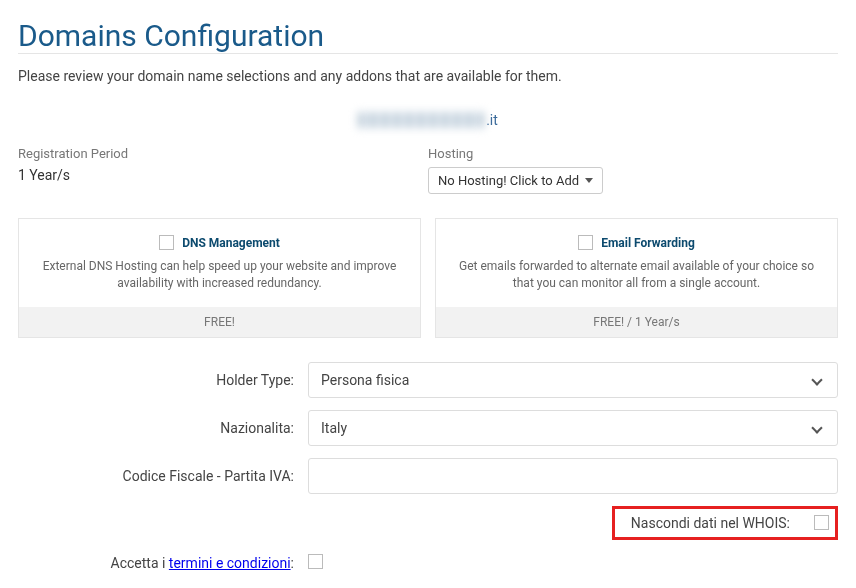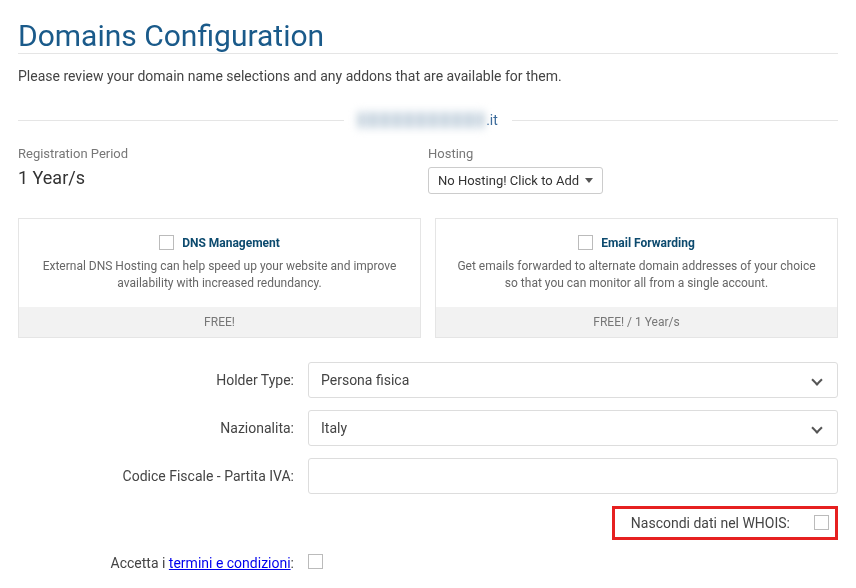--- a/index.html
+++ b/index.html
@@ -19,20 +19,21 @@
     padding-bottom: 0;
   }
   .intro {
     color: #444;
     margin: 14px 0 28px 0;
   }
   .divider-wrap {
     display: flex;
     align-items: center;
     margin: 24px 0 18px 0;
+    flex-direction: column;
   }
   .divider-line {
     flex: 1;
     height: 1px;
     background: #e5e5e5;
   }
   .divider-domain {
     padding: 0 14px;
     color: #3a6a9a;
     font-size: 14px;
@@ -53,21 +54,21 @@
     margin-bottom: 24px;
   }
   .row2 > div { flex: 1; }
   .field-label {
     color: #777;
     font-size: 13px;
     margin-bottom: 6px;
   }
   .field-value {
     color: #333;
-    font-size: 18px;
+    font-size: 14px;
   }
   .hosting-select {
     display: inline-flex;
     align-items: center;
     border: 1px solid #ccc;
     border-radius: 3px;
     padding: 5px 9px;
     font-size: 13px;
     color: #333;
     background: #fff;
@@ -233,21 +234,21 @@
       <div class="addon-desc">External DNS Hosting can help speed up your website and improve availability with increased redundancy.</div>
     </div>
     <div class="addon-footer">FREE!</div>
   </div>
   <div class="addon-card">
     <div class="addon-body">
       <div class="addon-title-row">
         <span class="chk"></span>
         <span class="addon-title">Email Forwarding</span>
       </div>
-      <div class="addon-desc">Get emails forwarded to alternate domain addresses of your choice so that you can monitor all from a single account.</div>
+      <div class="addon-desc">Get emails forwarded to alternate email available of your choice so that you can monitor all from a single account.</div>
     </div>
     <div class="addon-footer">FREE! / 1 Year/s</div>
   </div>
 </div>
 
 <div class="form-row">
   <div class="lbl">Holder Type:</div>
   <div class="ctrl">
     <div class="select-box">
       <span>Persona fisica</span>

